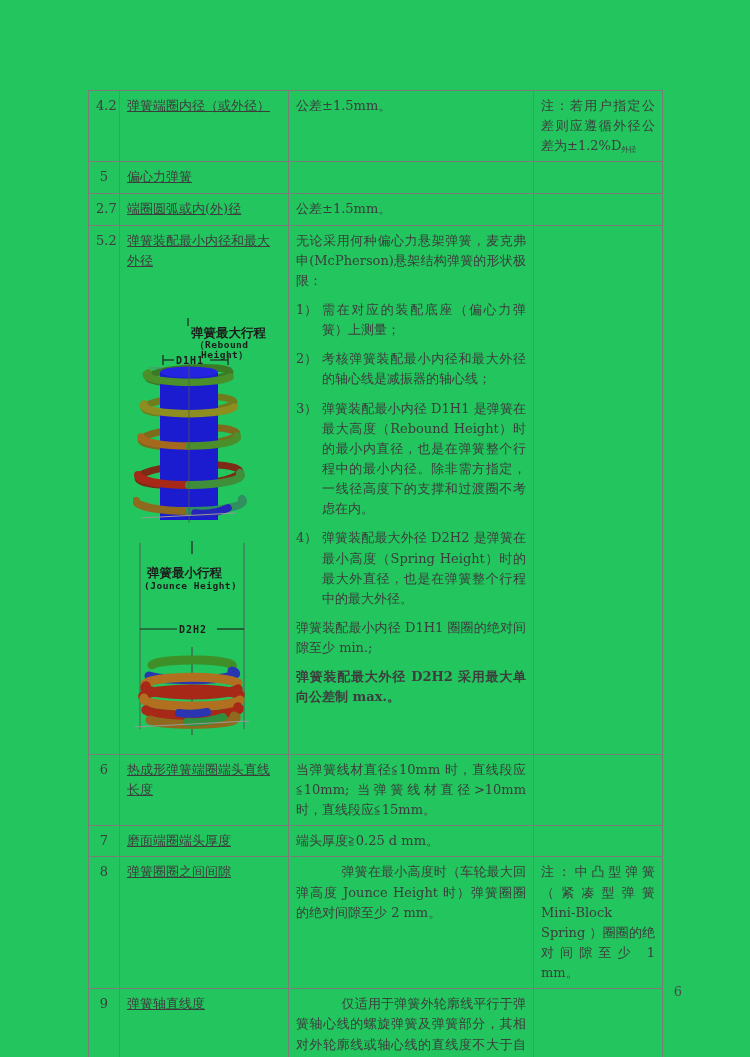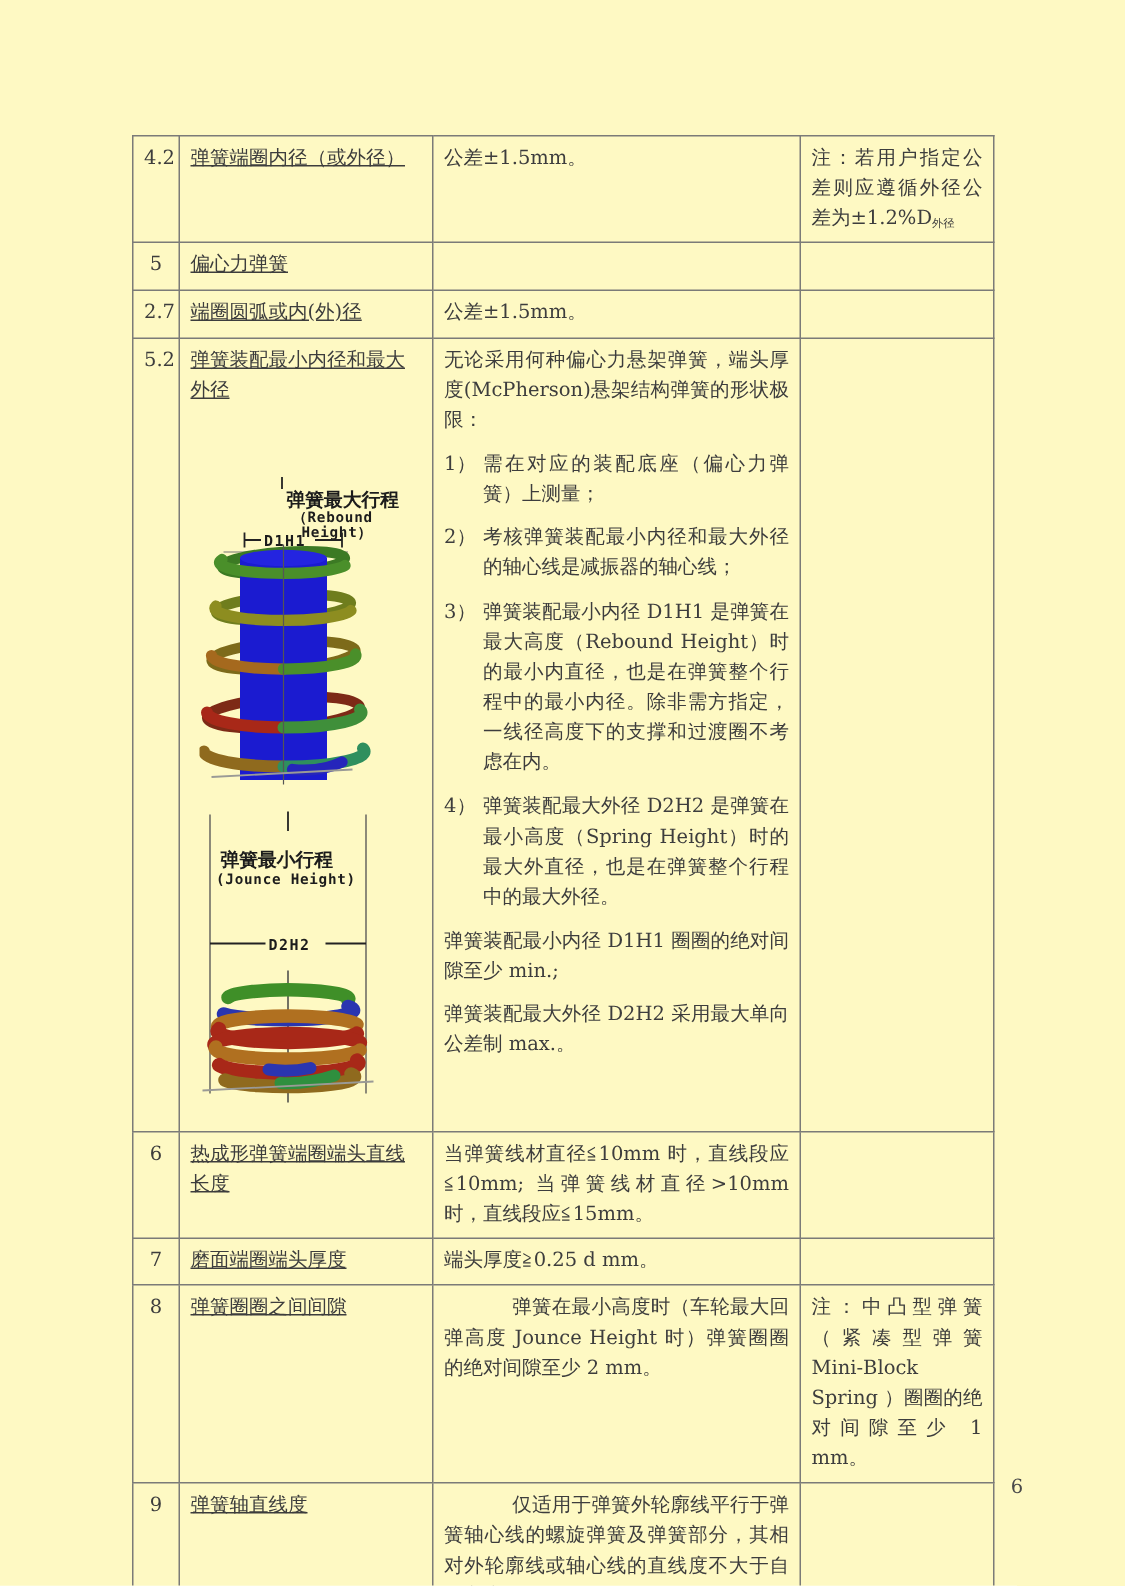--- a/index.html
+++ b/index.html
@@ -1,19 +1,19 @@
 <!DOCTYPE html>
 <html><head>
 <meta charset="utf-8">
 <style>
   html,body{margin:0;padding:0;}
   .page{
     position:relative;
     width:750px;height:1057px;
-    background:#fef9c3;
+    background:#22c55e;
     font-family:"DejaVu Serif","Liberation Serif",serif;
     color:#3d3d3d;
     overflow:hidden;
   }
   table.spec{
     position:absolute;left:88px;top:90px;
     width:574px;
     border-collapse:collapse;
     table-layout:fixed;
   }
@@ -33,21 +33,21 @@
   td.body{text-align:justify;}
   td.note{
     font-size:11px;
     line-height:1.62;
     padding:4px 5px;
     text-align:justify;
   }
   .sub{font-size:7.5px;vertical-align:-2px;}
   .indent{ text-indent:3.5em; }
   p.para{margin:0 0 9px 0;}
-  p.para:last-child{margin-bottom:0;}
+  p.para:last-child{margin-bottom:0;font-weight:bold;}
   .li{position:relative;padding-left:26px;margin:0 0 9px 0;text-align:justify;}
   .li .linum{position:absolute;left:0;top:0;}
   .fig{display:block;}
   .fig text{fill:#1c1c1c;}
   .fig .zh{font-family:"DejaVu Serif","Liberation Serif",serif;font-weight:bold;font-size:12.5px;}
   .fig .en{font-family:"DejaVu Sans Mono","Liberation Mono",monospace;font-weight:bold;font-size:9.5px;letter-spacing:0.5px;}
   .fig .dim{font-family:"DejaVu Sans Mono","Liberation Mono",monospace;font-weight:bold;font-size:10px;letter-spacing:1px;}
   .figwrap{position:relative;height:478px;}
   .fig1{position:absolute;left:6px;top:44px;}
   .fig2{position:absolute;left:0px;top:268px;}
@@ -165,21 +165,21 @@
               <path d="M23,181 A42,6 0 0 0 107,177" stroke="#8f6a1e" stroke-width="9"></path>
               <path d="M60,183 Q78,184 96,178" stroke="#2f8f3e" stroke-width="8"></path>
             </g>
 
             <line x1="8" y1="188" x2="122" y2="182" stroke="#9a9a96" stroke-width="1.2"></line>
           </svg>
 
         </div>
       </td>
       <td class="body">
-        <p class="para">无论采用何种偏心力悬架弹簧，端头厚度(McPherson)悬架结构弹簧的形状极限：</p>
+        <p class="para">无论采用何种偏心力悬架弹簧，麦克弗申(McPherson)悬架结构弹簧的形状极限：</p>
         <div class="li">
           <span class="linum">1）</span>
           <span>需在对应的装配底座（偏心力弹簧）上测量；</span>
         </div>
         <div class="li">
           <span class="linum">2）</span>
           <span>考核弹簧装配最小内径和最大外径的轴心线是减振器的轴心线；</span>
         </div>
         <div class="li">
           <span class="linum">3）</span>

